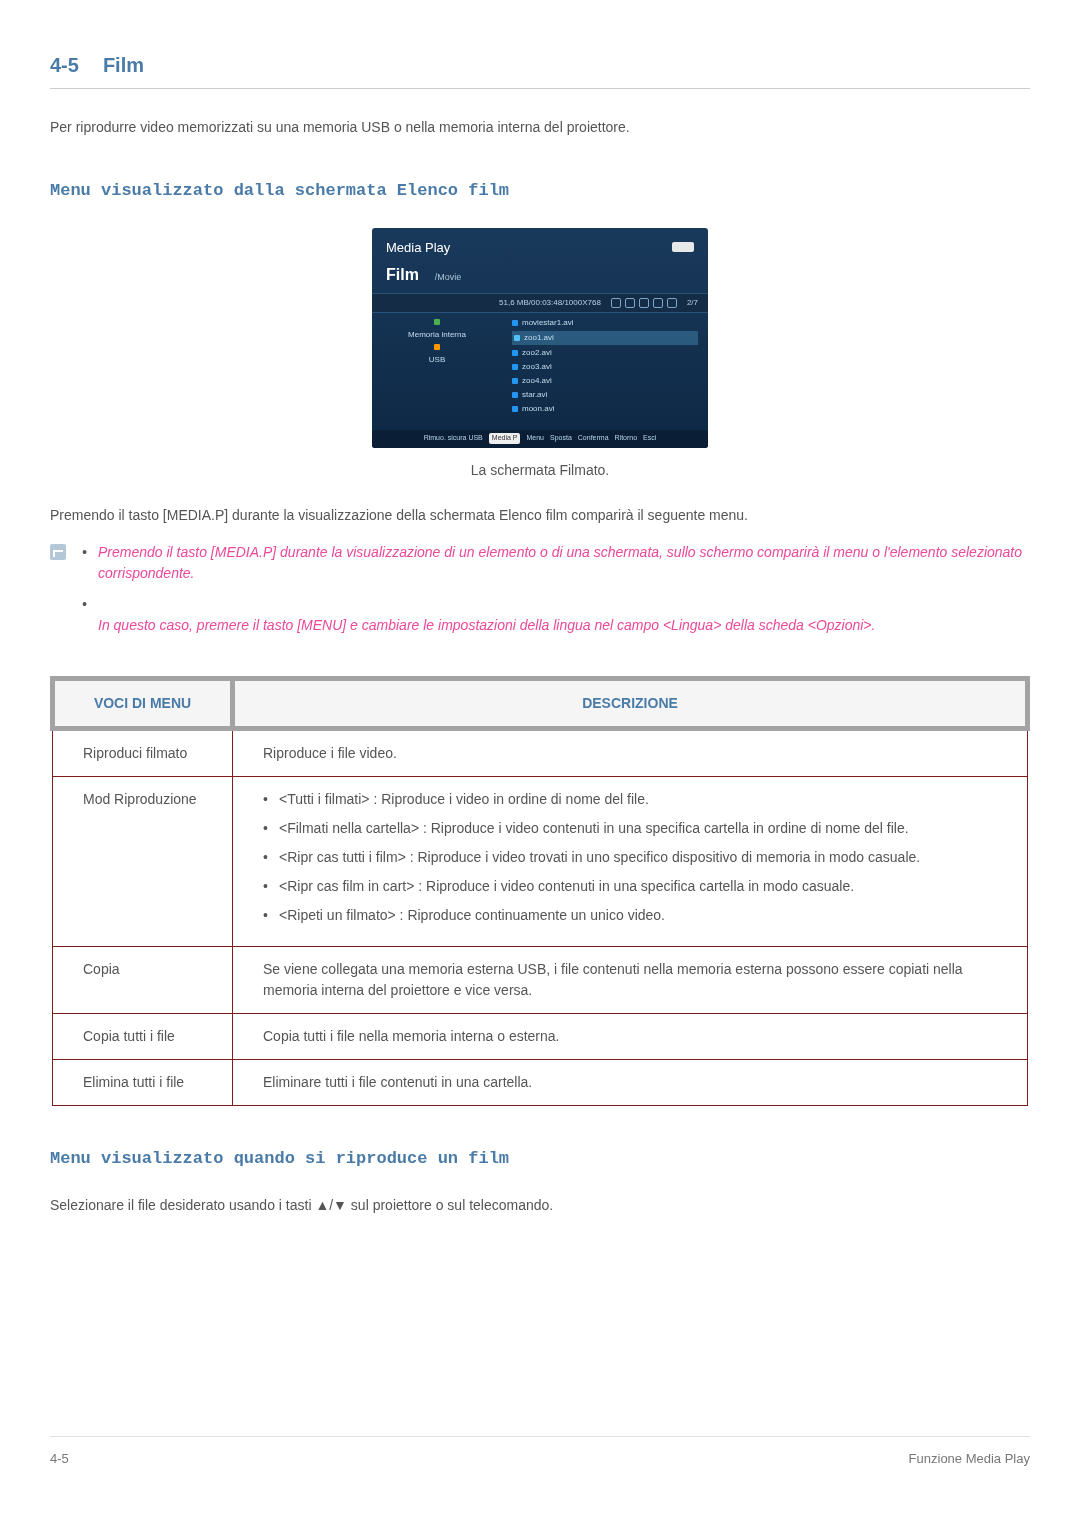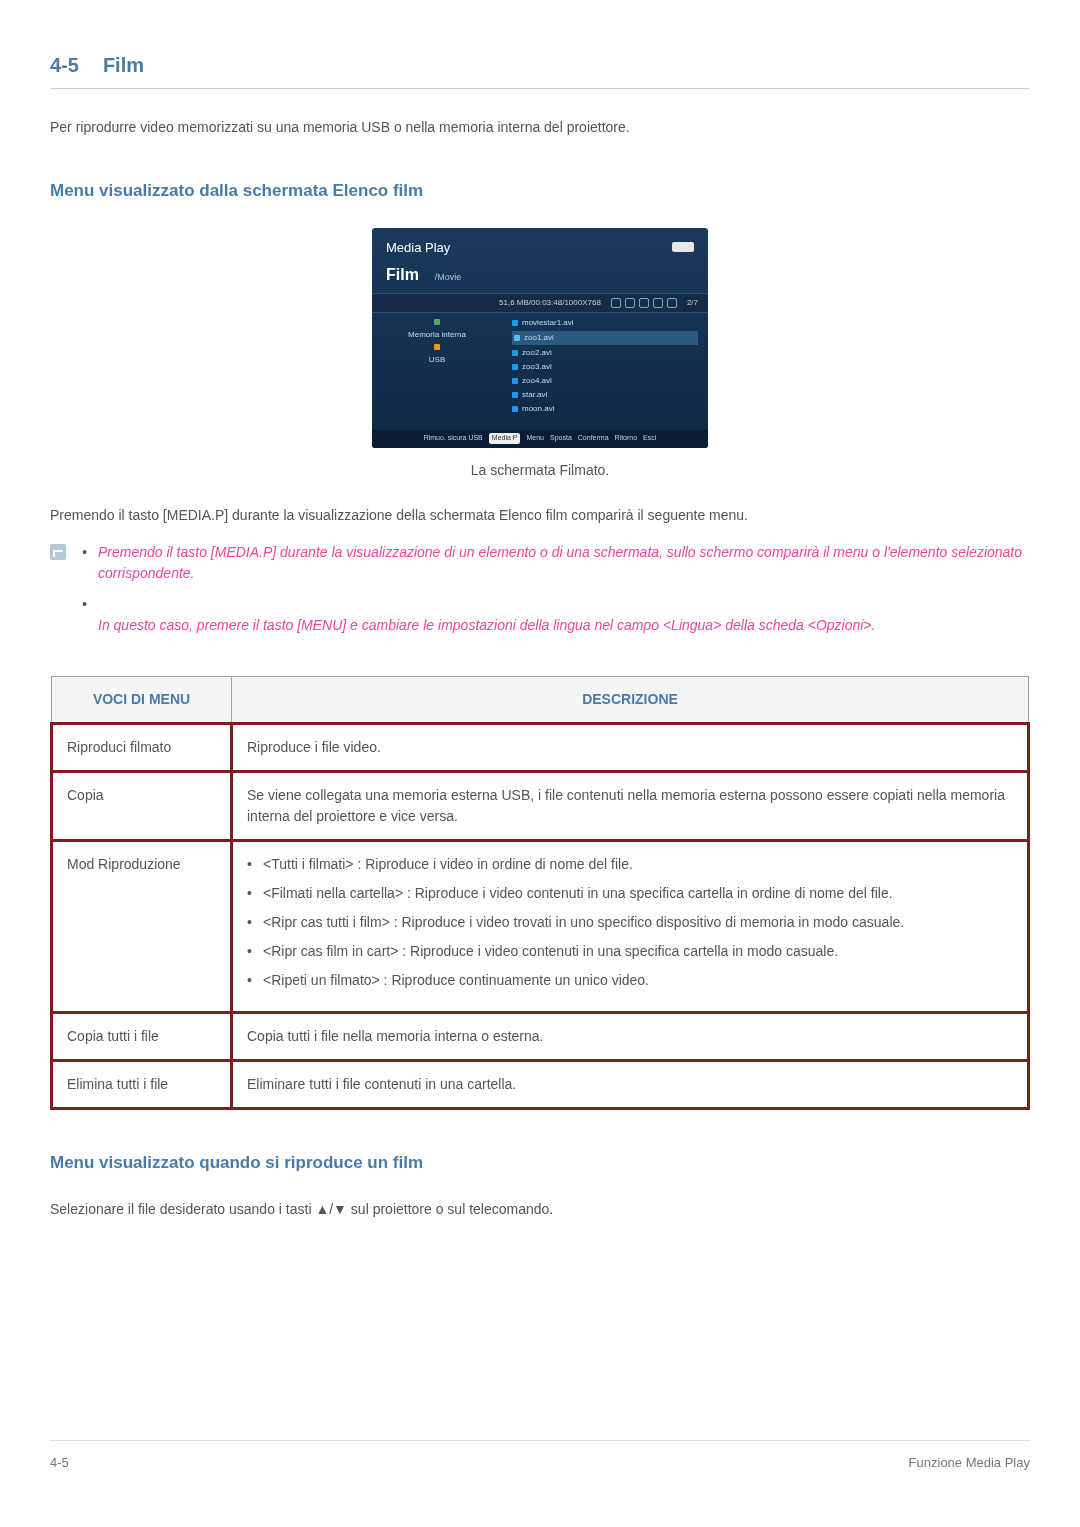--- a/index.html
+++ b/index.html
@@ -33,20 +33,21 @@
     }
     .intro-text {
       color: #555;
       margin-bottom: 40px;
     }
     .subheading {
       color: #4a7ba8;
       font-size: 17px;
       font-weight: bold;
       margin-bottom: 24px;
+      font-family: Liberation Mono, monospace;
     }
     .screenshot-container {
       text-align: center;
       margin-bottom: 12px;
     }
     .media-screenshot {
       width: 336px;
       height: 220px;
       margin: 0 auto;
       background: linear-gradient(180deg, #1a3a5c 0%, #0d2844 100%);
@@ -114,26 +115,26 @@
       width: 100%;
       border-collapse: collapse;
       margin-bottom: 40px;
     }
     table.menu-table th {
       background: #f5f5f5;
       color: #4a7ba8;
       font-weight: bold;
       text-align: center;
       padding: 12px;
-      border: 1px solid #a3a3a3;
+      border: 5px solid #a3a3a3;
       font-size: 14px;
     }
     table.menu-table td {
-      border: 3px solid #7f1d1d;
-      padding: 12px 14px;
+      border: 1px solid #7f1d1d;
+      padding: 12px 30px;
       vertical-align: top;
       color: #555;
     }
     .col-menu { width: 180px; }
     ul.option-list { list-style: none; }
     ul.option-list > li { position: relative; padding-left: 16px; margin-bottom: 8px; }
     ul.option-list > li::before { content:"•"; position:absolute; left:0; top:0; }
     .footer {
       display: flex; justify-content: space-between;
       border-top: 1px solid #e0e0e0;
@@ -249,36 +250,36 @@
       <th class="col-menu">VOCI DI MENU</th>
       <th>DESCRIZIONE</th>
     </tr>
   </thead>
   <tbody id="table-body">
       <tr>
         <td class="col-menu">Riproduci filmato</td>
         <td>Riproduce i file video.</td>
       </tr>
       <tr>
-        <td class="col-menu">Copia</td>
-        <td>Se viene collegata una memoria esterna USB, i file contenuti nella memoria esterna possono essere copiati nella memoria interna del proiettore e vice versa.</td>
-      </tr>
-      <tr>
         <td class="col-menu">Mod Riproduzione</td>
         <td>
           <ul class="option-list">
             <li>&lt;Tutti i filmati&gt; : Riproduce i video in ordine di nome del file.</li>
             <li>&lt;Filmati nella cartella&gt; : Riproduce i video contenuti in una specifica cartella in ordine di nome del file.</li>
             <li>&lt;Ripr cas tutti i film&gt; : Riproduce i video trovati in uno specifico dispositivo di memoria in modo casuale.</li>
             <li>&lt;Ripr cas film in cart&gt; : Riproduce i video contenuti in una specifica cartella in modo casuale.</li>
             <li>&lt;Ripeti un filmato&gt; : Riproduce continuamente un unico video.</li>
           </ul>
         </td>
       </tr>
       <tr>
+        <td class="col-menu">Copia</td>
+        <td>Se viene collegata una memoria esterna USB, i file contenuti nella memoria esterna possono essere copiati nella memoria interna del proiettore e vice versa.</td>
+      </tr>
+      <tr>
         <td class="col-menu">Copia tutti i file</td>
         <td>Copia tutti i file nella memoria interna o esterna.</td>
       </tr>
       <tr>
         <td class="col-menu">Elimina tutti i file</td>
         <td>Eliminare tutti i file contenuti in una cartella.</td>
       </tr>
     </tbody>
 </table>
 

